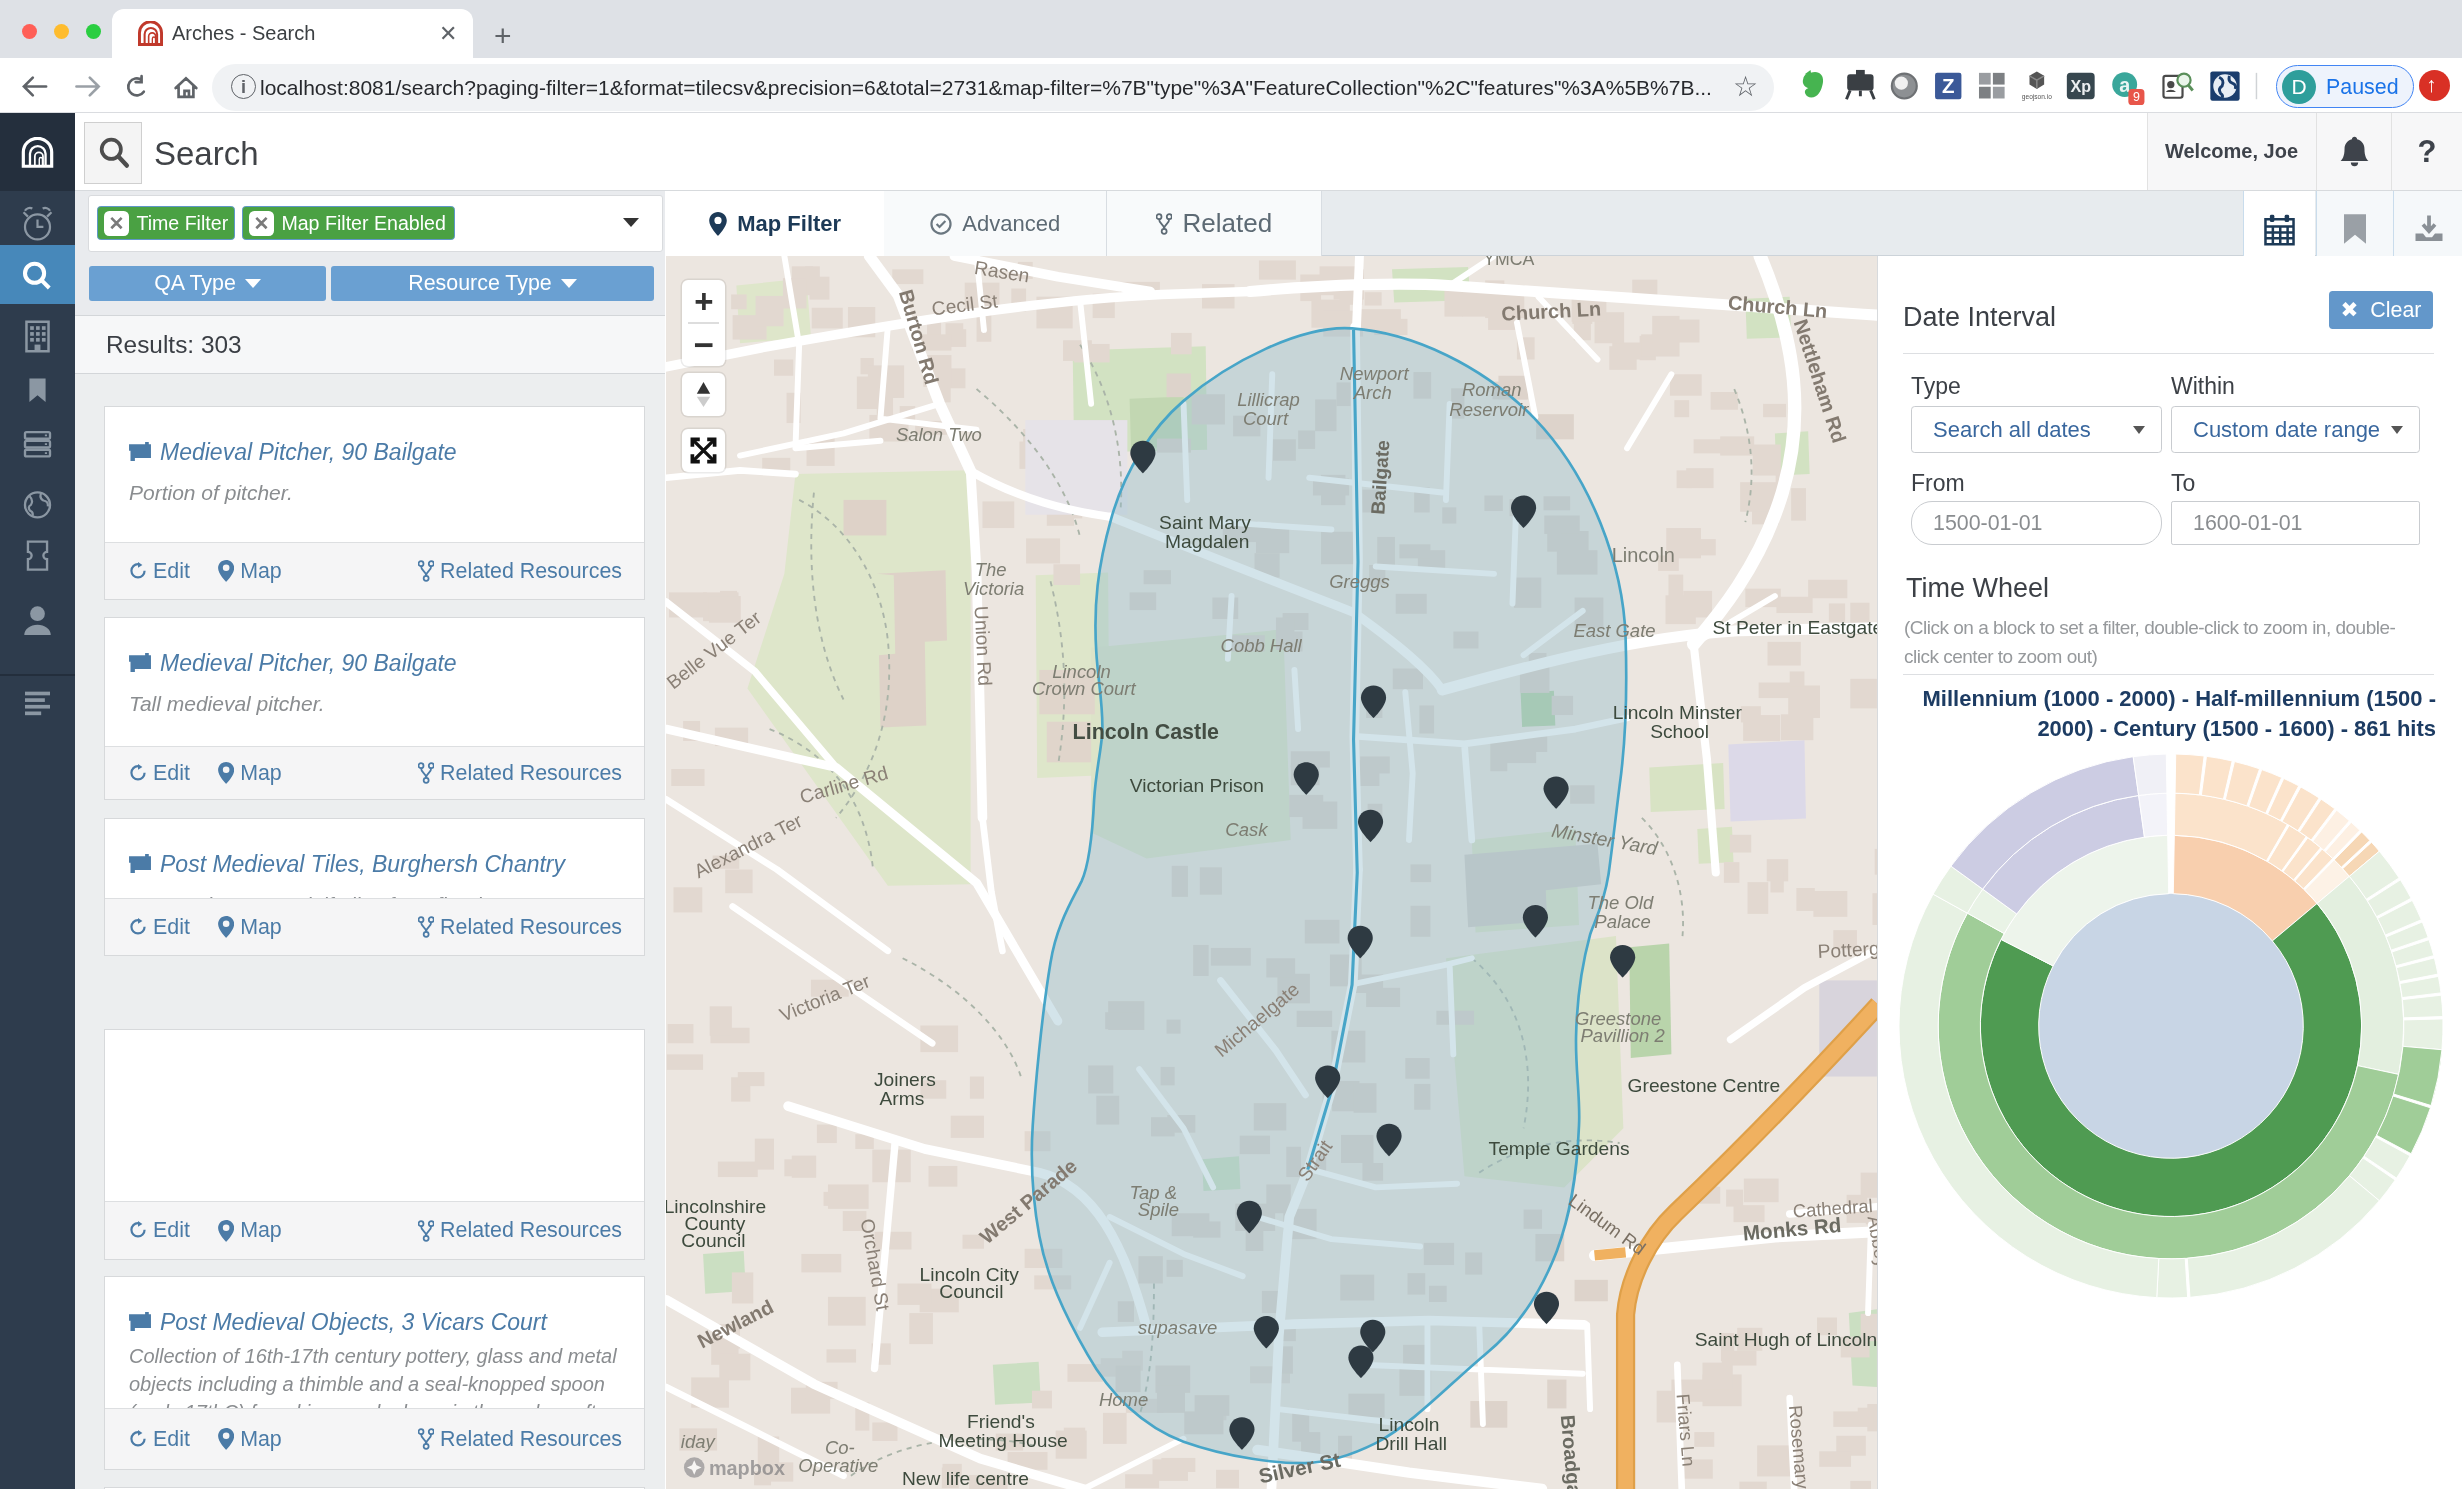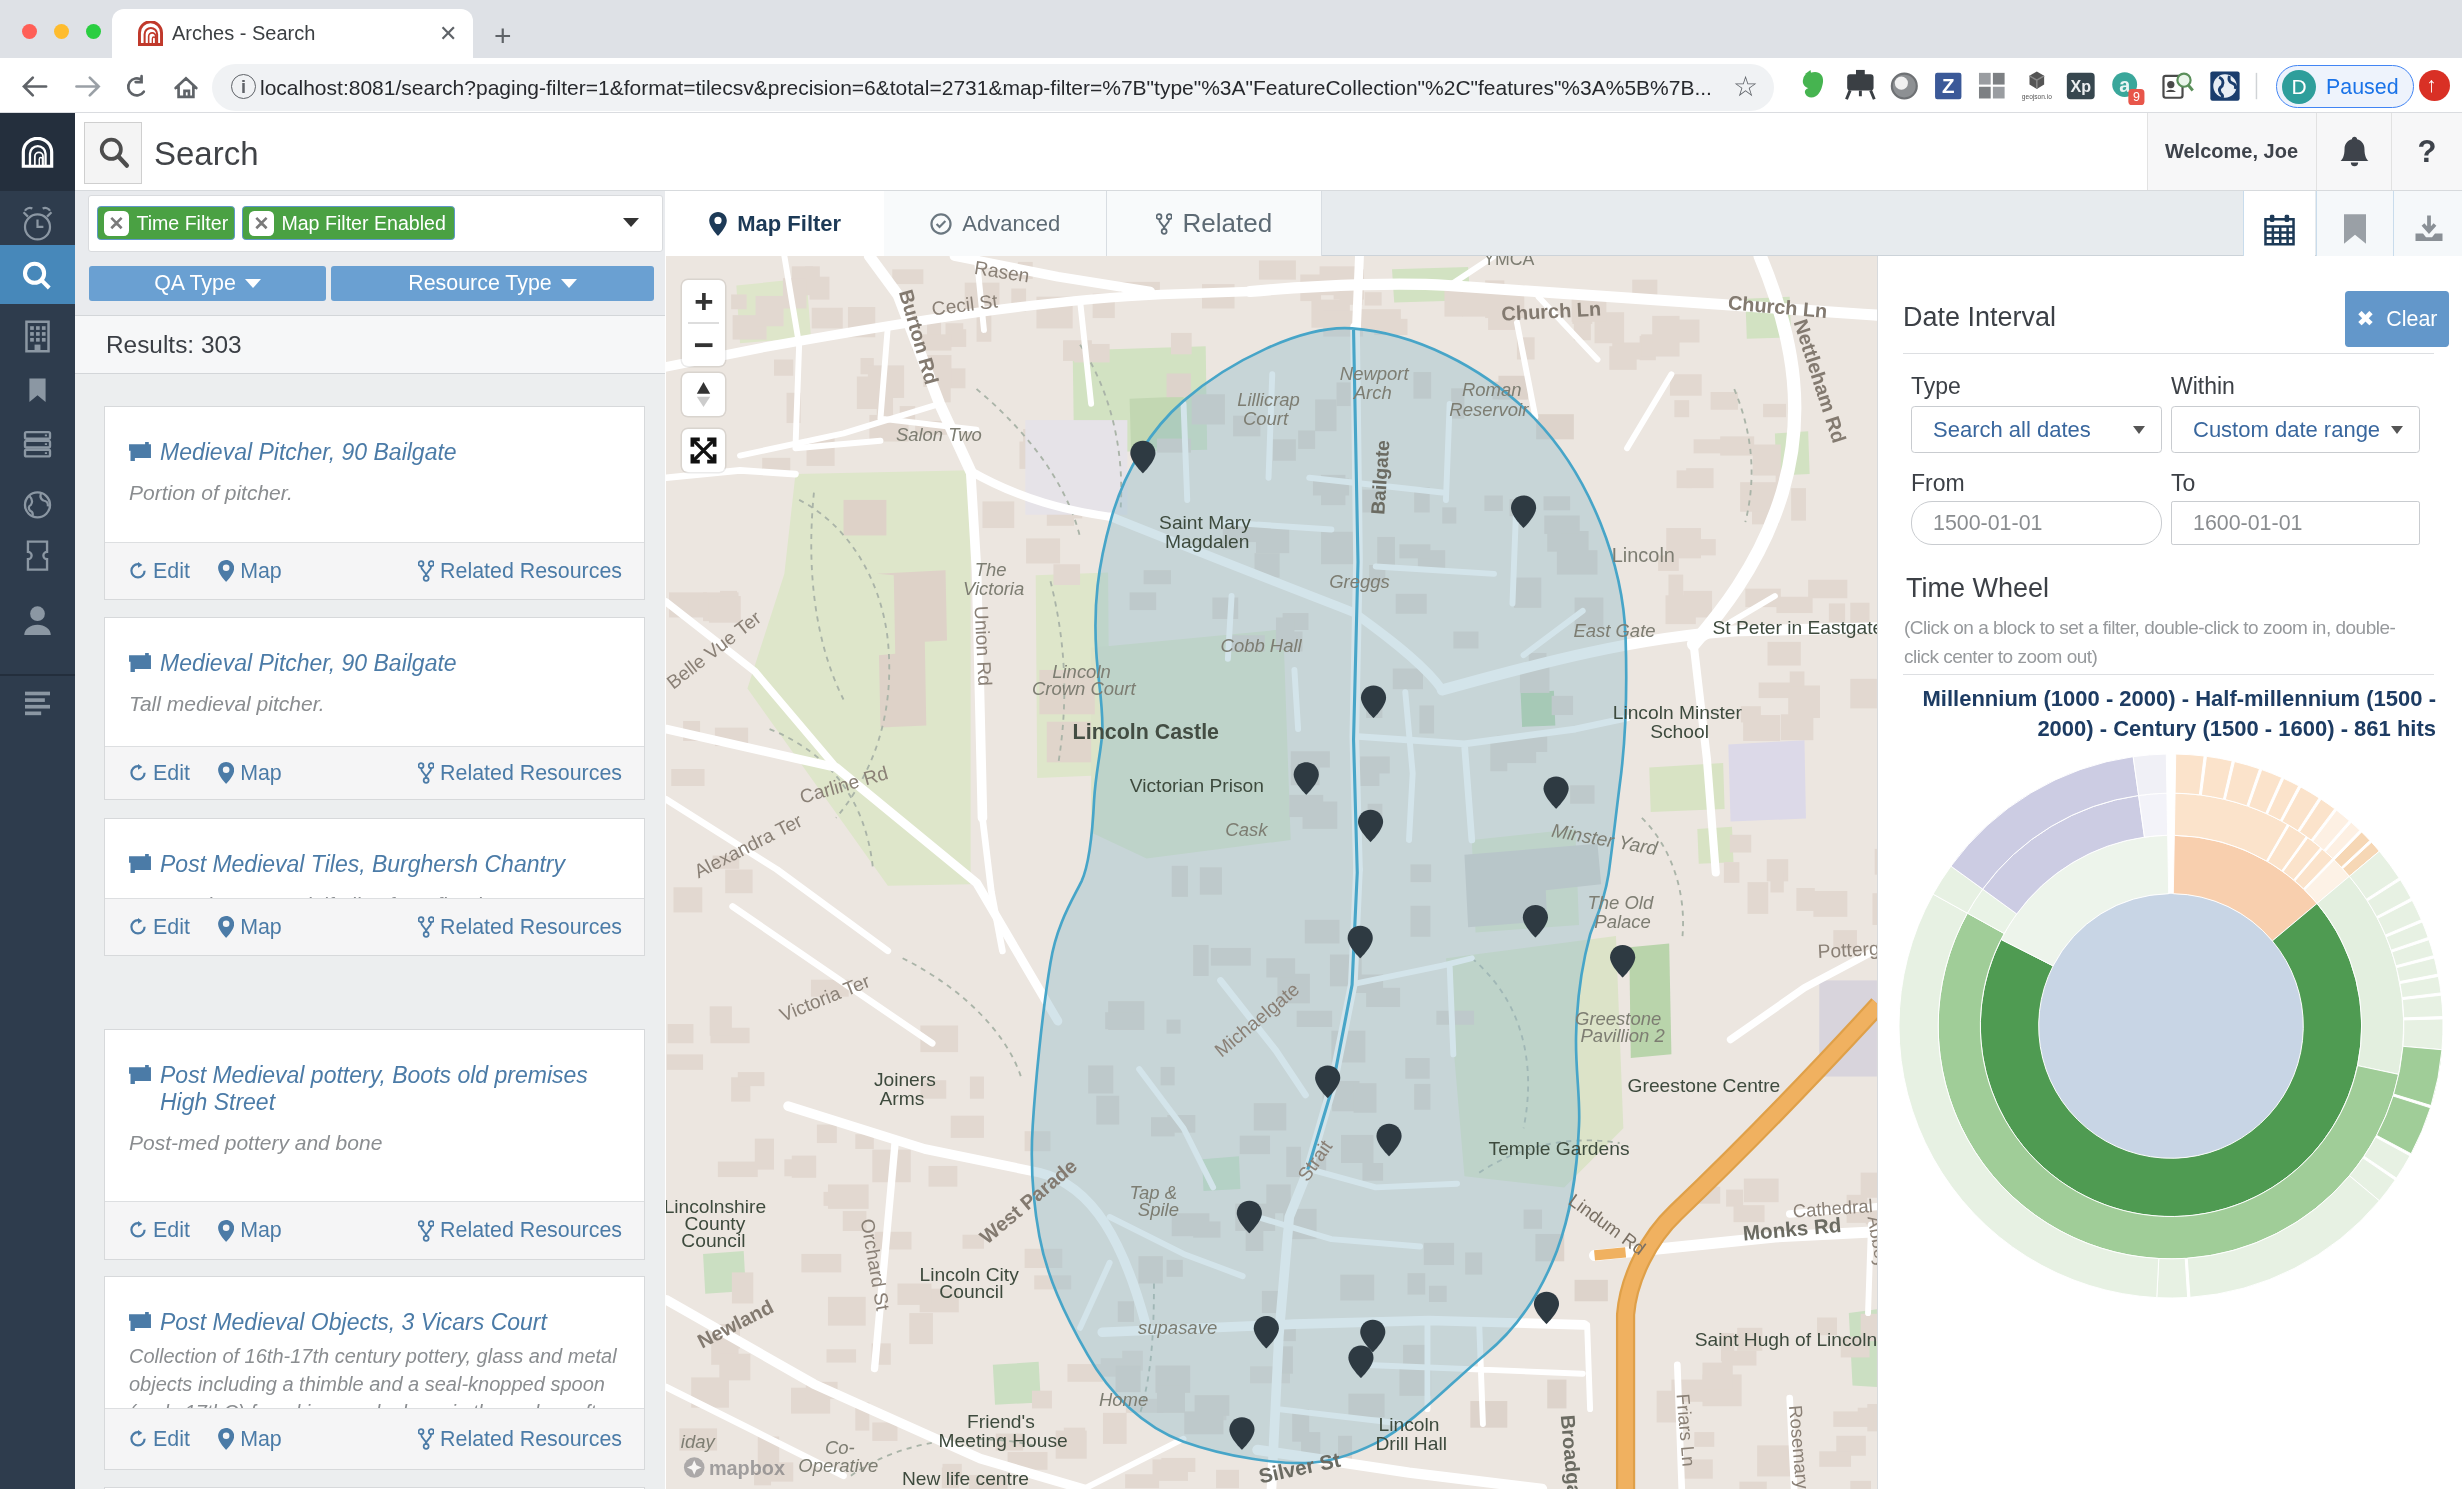--- a/index.html
+++ b/index.html
@@ -324,26 +324,20 @@
           <circle cx="4" cy="5" r="3.4" fill="none" stroke="#4b7ba7" stroke-width="2.4"></circle>
           <circle cx="18" cy="5" r="3.4" fill="none" stroke="#4b7ba7" stroke-width="2.4"></circle>
           <circle cx="11" cy="25" r="3.4" fill="none" stroke="#4b7ba7" stroke-width="2.4"></circle>
           <path d="M4 8 c0 8 7 6 7 14 M18 8 c0 8 -7 6 -7 14" fill="none" stroke="#4b7ba7" stroke-width="2.4"></path>
         </svg>
         <span style="margin-left:6px;">Related Resources</span>
       </span>
   </div>
 </div>
 <div class="card" style="top:1029px;height:231px;">
-  <div class="body">
-    <div class="title"><svg width="22" height="19" viewBox="0 0 30 26">
-          <path d="M4 3 L22 3 L22 0 L27 0 L27 3 L30 3 L30 22 L8 22 L8 26 L2 26 L2 12 L0 12 L0 3 Z" fill="#4b7ba7"></path>
-        </svg>Post Medieval pottery, Boots old premises<br>High Street</div>
-    <div class="desc">Post-med pottery and bone</div>
-  </div>
   <div class="foot" style="height:58px;">
     <span class="lk" style="margin-left:24px;">
         <svg width="18" height="19" viewBox="0 0 24 26">
           <path d="M12 3 a9 9 0 1 0 9 9" fill="none" stroke="#4b7ba7" stroke-width="3"></path>
           <path d="M12 0 l6 4 -6 4 z" fill="#4b7ba7"></path>
         </svg>
         <span style="margin-left:6px;">Edit</span>
       </span>
     <span class="lk" style="margin-left:28px;">
         <svg width="16.3" height="22" viewBox="0 0 22 30">
@@ -1034,21 +1028,21 @@
         <circle cx="16" cy="17" r="14" fill="#8a8a8d"></circle>
         <path d="M16 7 l3 7 7 3 -7 3 -3 7 -3 -7 -7 -3 7 -3 z" fill="#fff"></path>
         <text x="36" y="27" font-size="27" font-weight="bold" fill="#77777a" font-family="Liberation Sans, sans-serif">mapbox</text>
       </svg>
 </div>
 
 </div>
 
 <div class="abs" id="rightpanel" style="left:1877px;top:256px;width:586px;height:1233px;background:#fff;border-left:0.7px solid #d7dadd;"></div>
 <div class="abs" style="left:1903px;top:302px;font-size:27px;color:#3c4046;">Date Interval</div>
-<div class="abs" style="left:2329px;top:291px;width:104px;height:56px;background:#6397ca;border-radius:3.7px;display:flex;align-items:center;justify-content:center;color:#fff;font-size:21.4px;margin-left:16px;">✖&nbsp;&nbsp;Clear</div>
+<div class="abs" style="left:2329px;top:291px;width:104px;height:38px;background:#6397ca;border-radius:3.7px;display:flex;align-items:center;justify-content:center;color:#fff;font-size:21.4px;">✖&nbsp;&nbsp;Clear</div>
 <div class="abs" style="left:1903px;top:353px;width:531px;height:0.7px;background:#dddfe2;"></div>
 <div class="abs" style="left:1911px;top:373px;font-size:23px;color:#3c4046;">Type</div>
 <div class="abs" style="left:2171px;top:373px;font-size:23px;color:#3c4046;">Within</div>
 <div class="abs selbox" style="left:1911px;top:406px;width:251px;height:47px;">
     <span>Search all dates</span>
     <span class="caret-dn" style="border-top-color:#555;border-left-width:6.7px;border-right-width:6.7px;border-top-width:8.1px;"></span>
   </div>
 <div class="abs selbox" style="left:2171px;top:406px;width:249px;height:47px;">
     <span>Custom date range</span>
     <span class="caret-dn" style="border-top-color:#555;border-left-width:6.7px;border-right-width:6.7px;border-top-width:8.1px;"></span>

